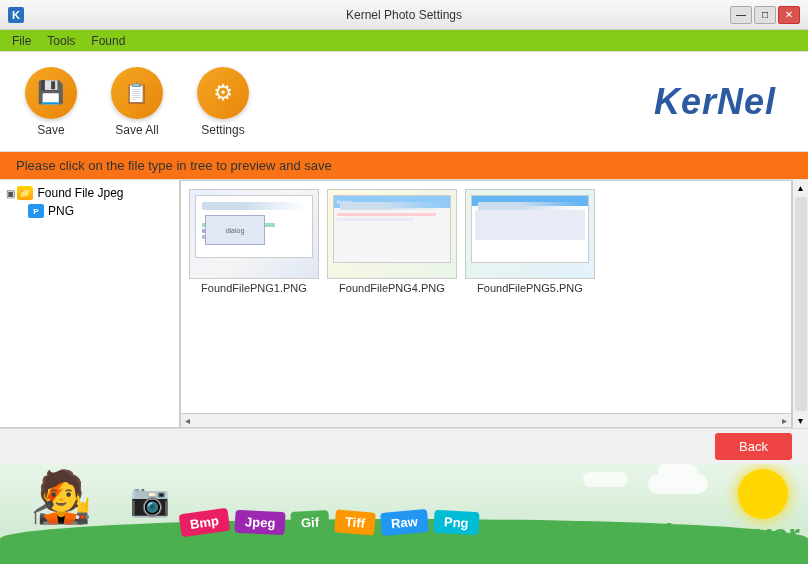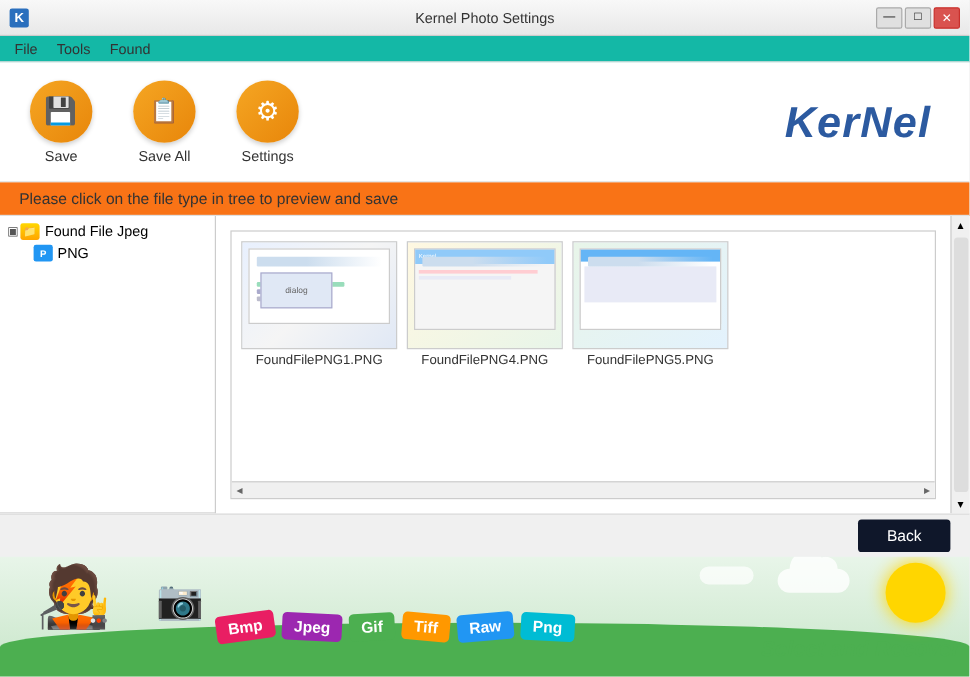--- a/index.html
+++ b/index.html
@@ -59,21 +59,21 @@
       justify-content: center;
       font-size: 10px;
       cursor: pointer;
       border: 1px solid #aaa;
       background: #e0e0e0;
       border-radius: 2px;
     }
     .title-btn.close { background: #d9534f; color: white; border-color: #c9302c; }
     
     #menu-bar {
-      background: #14b8a6;
+      background: #84cc16;
       height: 22px;
       display: flex;
       align-items: center;
       padding: 0 4px;
       border-bottom: 1px solid #ddd;
     }
     .menu-item {
       padding: 2px 8px;
       cursor: pointer;
       font-size: 12px;
@@ -189,21 +189,21 @@
       border-radius: 2px;
       font-size: 8px;
       color: white;
       display: flex; align-items: center; justify-content: center;
       font-weight: bold;
     }
     
     #preview-panel {
       flex: 1;
       border: 1px solid #ccc;
-      margin: 12px;
+      margin: 0;
       overflow: hidden;
       display: flex;
       flex-direction: column;
       position: relative;
     }
     #preview-scroll {
       flex: 1;
       overflow: auto;
       padding: 8px;
     }
@@ -297,21 +297,21 @@
     #bottom-bar {
       background: #f0f0f0;
       height: 36px;
       display: flex;
       align-items: center;
       justify-content: flex-end;
       padding: 0 16px;
       border-top: 1px solid #ddd;
     }
     .back-btn {
-      background: #0f172a;
+      background: #ef4444;
       color: white;
       border: none;
       padding: 6px 24px;
       font-size: 13px;
       cursor: pointer;
       border-radius: 3px;
     }
     
     #footer-illustration {
       height: 100px;
@@ -353,23 +353,22 @@
     .ft-bmp { background: #e91e63; transform: rotate(-8deg); }
     .ft-jpeg { background: #9c27b0; transform: rotate(3deg); }
     .ft-gif { background: #4caf50; transform: rotate(-3deg); }
     .ft-tiff { background: #ff9800; transform: rotate(5deg); }
     .ft-raw { background: #2196f3; transform: rotate(-5deg); }
     .ft-png { background: #00bcd4; transform: rotate(3deg); }
     .select-recover {
       position: absolute;
       bottom: 12px;
       right: 8px;
-      font-size: 18px;
+      font-size: 30px;
       color: #4CAF50;
-      font-style: italic;
       font-weight: bold;
     }
     
     .cloud {
       position: absolute;
       background: white;
       border-radius: 50px;
       opacity: 0.8;
     }
     .cloud::before, .cloud::after {

